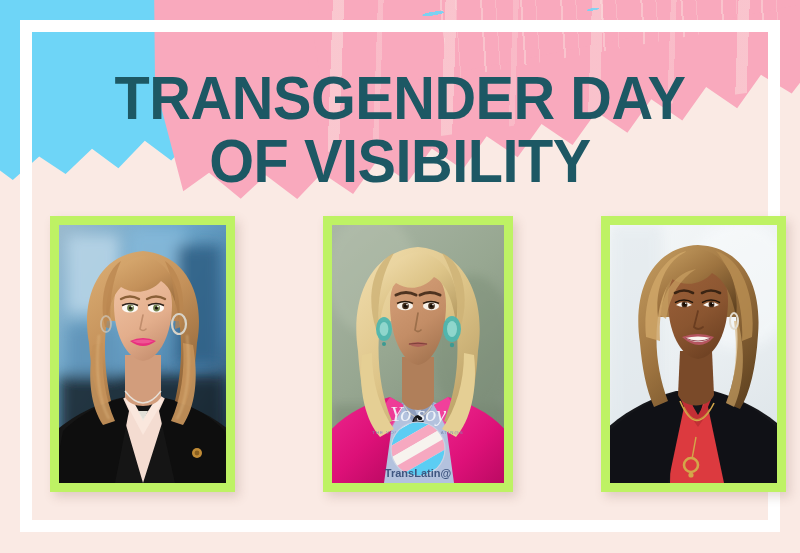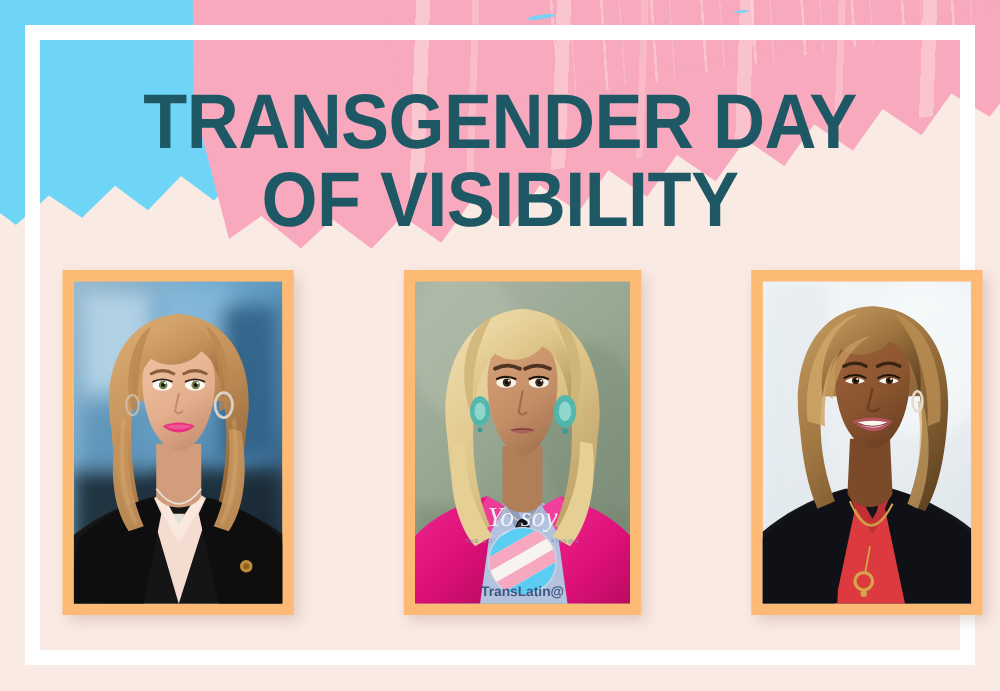--- a/index.html
+++ b/index.html
@@ -127,21 +127,21 @@
     white-space:nowrap;
   }
 
   
   .photo-row{
     position:absolute;left:0;right:0;top:216px;height:290px;
     display:flex;justify-content:center;align-items:flex-start;
     gap:52px;z-index:6;
   }
   .photo-card{
-    background:#fdba74;
+    background:#bef264;
     padding:9px;
     box-shadow:4px 5px 10px rgba(120,80,70,.20);
     line-height:0;
     margin-left:36px;
   }
   .photo{
     width:167px;height:258px;
     overflow:hidden;position:relative;
     display:block;
   }

